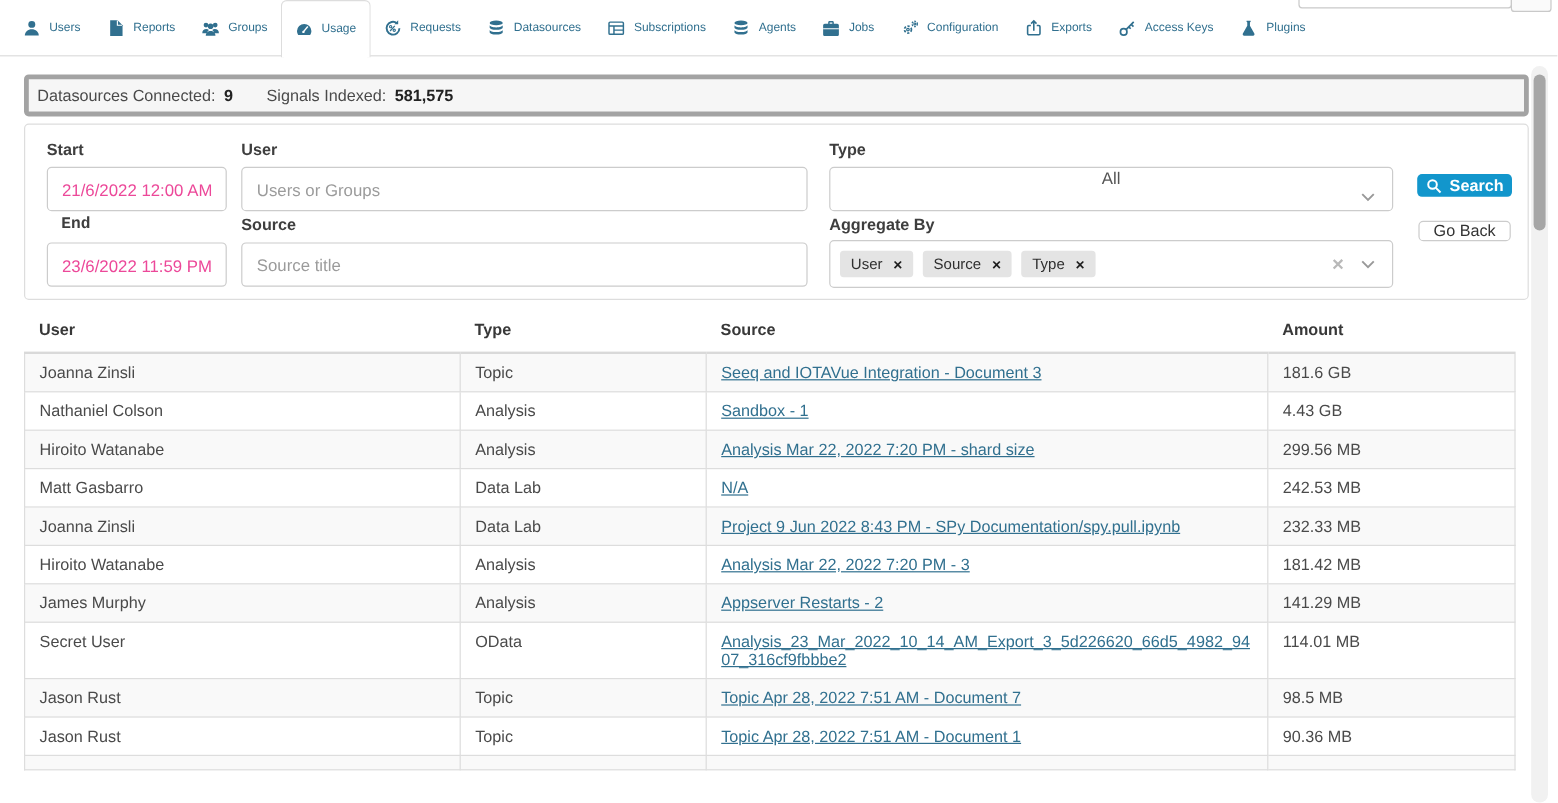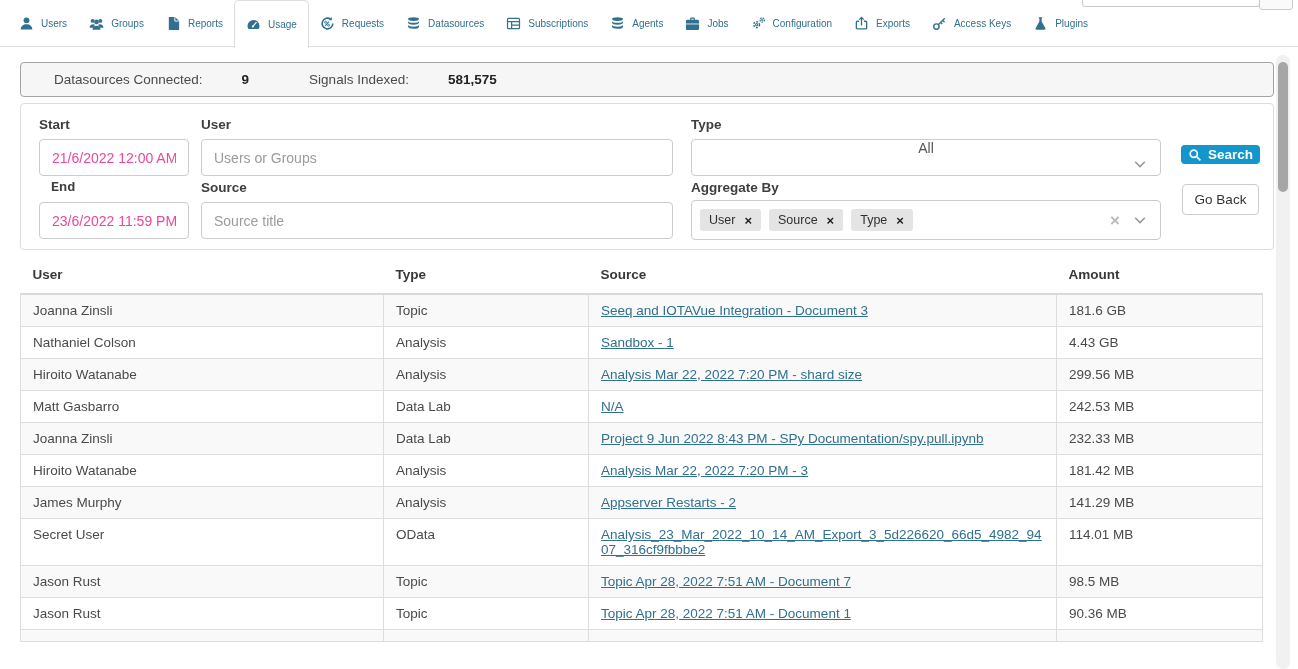--- a/index.html
+++ b/index.html
@@ -12,22 +12,22 @@
   .tabline { position:absolute; top:46px; left:0; width:100%; height:1px; background:#ddd; z-index:1; }
   .tabbar { position:absolute; top:0; left:0; width:100%; height:48px; display:flex; align-items:stretch; padding-left:8px; z-index:2; }
   .tab { display:flex; align-items:center; gap:7px; padding:0 11px; color:#31708f; font-size:10px; height:47px; cursor:pointer; white-space:nowrap; }
   .tab.active { background:#fff; border:1px solid #ddd; border-bottom:none; border-radius:5px 5px 0 0; height:48px; }
   .ticon { width:15px; height:15px; color:#31708f; display:inline-block; }
   .ticon svg { width:15px; height:15px; display:block; }
   
   .tr-input { position:absolute; top:-15px; left:1082px; width:178px; height:22px; border:1px solid #c9c9c9; border-radius:3px; background:#fff; z-index:3; }
   .tr-btn   { position:absolute; top:-15px; left:1259px; width:34px; height:25px; border:1px solid #c9c9c9; border-radius:3px; background:#fafafa; z-index:3; }
   
-  .stats { position:absolute; top:62px; left:20px; width:1254px; height:35px; background:#f6f6f6; border:1px solid #a3a3a3; border-radius:4px;
-           display:flex; align-items:center; padding:0 33px; font-size:13.5px; color:#4a4a4a;gap:32px; }
+  .stats { position:absolute; top:62px; left:20px; width:1254px; height:35px; background:#f6f6f6; border:4px solid #a3a3a3; border-radius:4px;
+           display:flex; align-items:center; padding:0 7px; font-size:13.5px; color:#4a4a4a; }
   .stats .lbl { margin-right:7px; }
   .stats .val { font-weight:bold; color:#222; }
   .stats .grp2 { margin-left:28px; }
   
   .fpanel { position:absolute; top:103px; left:20px; width:1254px; height:147px; background:#fff; border:1px solid #ddd; border-radius:4px; }
   .flabel { position:absolute; font-size:13.5px; font-weight:bold; color:#3e3e3e; }
   .fin { position:absolute; height:37px; border:1px solid #ccc; border-radius:4px; padding:0 12px; font-size:14px; color:#ec4899;
          font-family:inherit; background:#fff; outline:none; }
   .fin::placeholder { color:#9b9b9b; }
   .select { position:absolute; height:37px; border:1px solid #ccc; border-radius:4px; background:#fff; display:flex; align-items:center;
@@ -35,21 +35,21 @@
   .chev { width:16px; height:16px; }
   .chev svg { width:16px; height:16px; display:block; }
   .spacer { margin-left:auto; }
   .clearx { color:#b9b9b9; font-weight:bold; font-size:17px; margin-right:12px; line-height:1; cursor:pointer; }
   .tag { display:inline-flex; align-items:center; background:#e4e4e4; border-radius:3px; padding:4px 9px; font-size:12.5px; color:#2f2f2f; margin-right:8px; }
   .tagx { font-weight:bold; margin-left:9px; font-size:13px; color:#1d1d1d; cursor:pointer; line-height:1; }
   .btn-search { position:absolute; left:1160px; top:41px; width:79px; height:19px; background:#1296cc; color:#fff; border:none; border-radius:4px;
                 font-weight:bold; font-size:13.5px; display:flex; align-items:center; justify-content:center; gap:6px; cursor:pointer; font-family:inherit; }
   .btn-search .sic { width:14px; height:14px; }
   .btn-search .sic svg { width:14px; height:14px; display:block; }
-  .btn-goback { position:absolute; left:1161px; top:80px; width:77px; height:31px; background:#fff; border:1px solid #ccc; border-radius:4px;
+  .btn-goback { position:absolute; left:1161px; top:80px; width:77px; height:17px; background:#fff; border:1px solid #ccc; border-radius:4px;
                 font-size:13.5px; color:#333; cursor:pointer; font-family:inherit; }
   
   .utable { position:absolute; top:258px; left:20px; width:1242px; border-collapse:collapse; table-layout:fixed; font-size:13.5px; }
   .utable th { text-align:left; font-weight:bold; color:#383838; padding:9px 12px 11px; border-bottom:2px solid #d9d9d9; background:#fff; }
   .utable td { color:#4a4a4a; padding:8px 12px; border:1px solid #ddd; vertical-align:top; background-clip:padding-box; }
   .utable tbody tr:nth-child(odd) td { background-color:#f9f9f9; }
   .utable td a { color:#31708f; text-decoration:underline; word-break:break-all; }
   .utable tr.partial td { padding:0; height:12px; }
   
   .sb-track { position:absolute; right:8px; top:55px; width:14px; height:614px; background:#f1f1f1; border-radius:8px; }
@@ -68,38 +68,38 @@
         <svg viewBox="0 0 16 16" fill="currentColor">
           <circle cx="8" cy="4.6" r="3.1"></circle>
           <path d="M1.8 14.5c0-3.4 2.8-5.6 6.2-5.6s6.2 2.2 6.2 5.6z"></path>
         </svg>
       </span>
       <span>Users</span>
     </div>
     <div class="tab">
       <span class="ticon">
         <svg viewBox="0 0 16 16" fill="currentColor">
+          <path d="M3 1h6.6L14 5.4V15H3z"></path>
+          <path d="M9.4 1.2v4.2h4.2" fill="none" stroke="#fff" stroke-width="1"></path>
+        </svg>
+      </span>
+      <span>Reports</span>
+    </div>
+    <div class="tab">
+      <span class="ticon">
+        <svg viewBox="0 0 16 16" fill="currentColor">
           <circle cx="3.9" cy="5.2" r="2.1"></circle>
           <circle cx="12.1" cy="5.2" r="2.1"></circle>
           <path d="M.6 12.4c0-2.2 1.6-3.6 3.6-3.6.9 0 1.7.3 2.3.8-.9.8-1.5 1.8-1.5 2.8z"></path>
           <path d="M15.4 12.4c0-2.2-1.6-3.6-3.6-3.6-.9 0-1.7.3-2.3.8.9.8 1.5 1.8 1.5 2.8z"></path>
           <circle cx="8" cy="6.3" r="2.5"></circle>
           <path d="M3.7 14.6c0-2.6 1.9-4.2 4.3-4.2s4.3 1.6 4.3 4.2z"></path>
         </svg>
       </span>
       <span>Groups</span>
-    </div>
-    <div class="tab">
-      <span class="ticon">
-        <svg viewBox="0 0 16 16" fill="currentColor">
-          <path d="M3 1h6.6L14 5.4V15H3z"></path>
-          <path d="M9.4 1.2v4.2h4.2" fill="none" stroke="#fff" stroke-width="1"></path>
-        </svg>
-      </span>
-      <span>Reports</span>
     </div>
     <div class="tab active">
       <span class="ticon">
         <svg viewBox="0 0 16 16" fill="currentColor">
           <path d="M8 3.1a6.4 6.4 0 0 0-6.4 6.4c0 1.3.4 2.5 1.1 3.4h10.6c.7-.9 1.1-2.1 1.1-3.4A6.4 6.4 0 0 0 8 3.1z"></path>
           <path d="M7.4 10 11.2 5.4" stroke="#fff" stroke-width="1.3" fill="none"></path>
           <circle cx="7.3" cy="10.2" r="1.1" fill="#fff"></circle>
         </svg>
       </span>
       <span>Usage</span>

